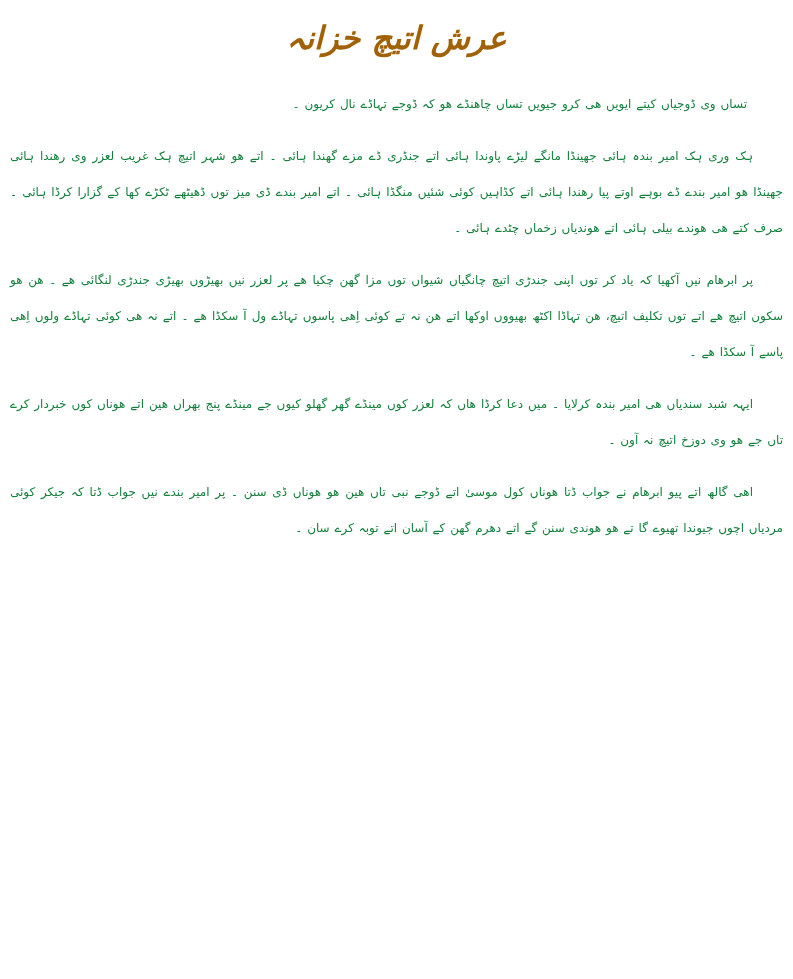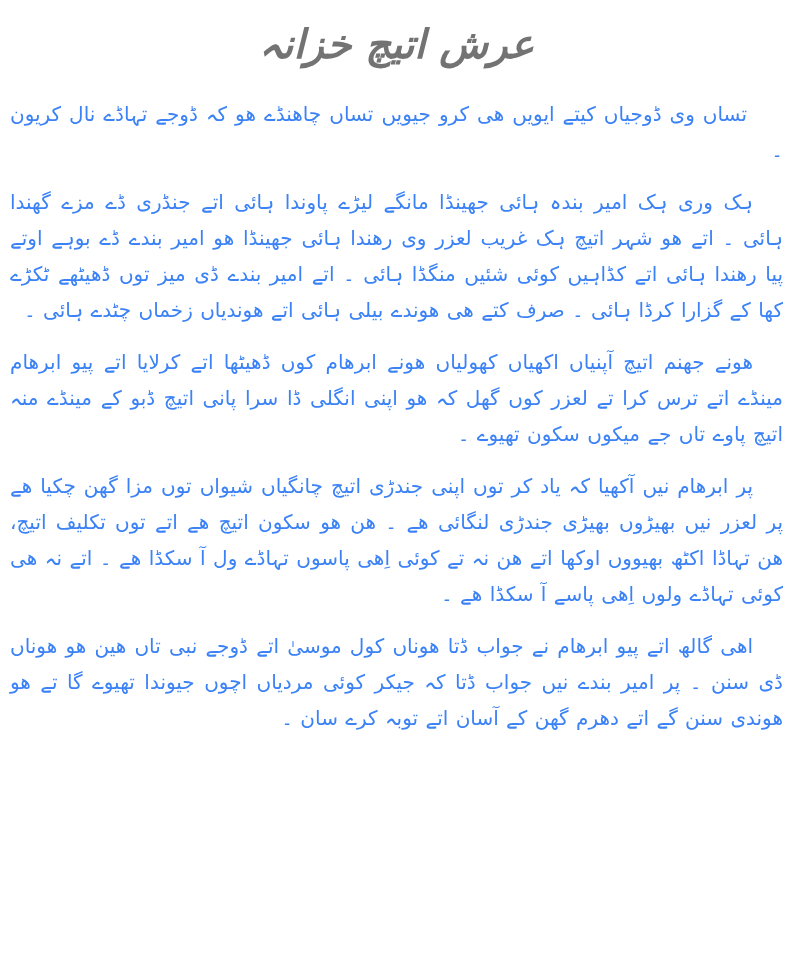--- a/index.html
+++ b/index.html
@@ -16,49 +16,49 @@
     color: #000000;
     direction: rtl;
     overflow: hidden;
     font-family: "DejaVu Sans", sans-serif;
     box-sizing: border-box;
     padding: 10px 10px 0 10px;
   }
   .doc-title {
     margin: 8px 0 26px 0;
     text-align: center;
-    font-size: 40px;
+    font-size: 32px;
     font-weight: 700;
     font-style: italic;
     letter-spacing: 1px;
     line-height: 1.3;
-    color: #737373;
+    color: #a16207;
     font-family: "DejaVu Sans", sans-serif;
   }
   .doc-body p {
     margin: 16px 0 11px 0;
-    font-size: 20px;
+    font-size: 12px;
     line-height: 36px;
     text-align: justify;
     text-justify: inter-word;
     text-indent: 30px; 
     word-spacing: 1px;
-    color: #3b82f6;
+    color: #15803d;
   }
   .doc-body p:first-child {
     text-indent: 36px;
   }
 </style>
 </head>
 <body>
 
 <div class="page">
   <h1 class="doc-title">عرش اتیچ خزانہ</h1>
 
   <div class="doc-body">
     <p>تساں وی ڈوجیاں کیتے ایویں ھی کرو جیویں تساں چاھنڈے ھو کہ ڈوجے تہاڈے نال کریون ۔</p>
     <p>ہک وری ہک امیر بندہ ہائی جھینڈا مانگے لیڑے پاوندا ہائی اتے جنڈری ڈے مزے گھندا ہائی ۔ اتے ھو شہر اتیچ ہک غریب لعزر وی رھندا ہائی جھینڈا ھو امیر بندے ڈے بوہے اوتے پیا رھندا ہائی اتے کڈاہیں کوئی شئیں منگڈا ہائی ۔ اتے امیر بندے ڈی میز توں ڈھیٹھے ٹکڑے کھا کے گزارا کرڈا ہائی ۔ صرف کتے ھی ھوندے بیلی ہائی اتے ھوندیاں زخماں چٹدے ہائی ۔</p>
-    <p>ھونے جھنم اتیچ آپنیاں اکھیاں کھولیاں ھونے ابرھام کوں ڈھیٹھا اتے کرلایا اتے پیو ابرھام مینڈے اتے ترس کرا تے لعزر کوں گھل کہ ھو اپنی انگلی ڈا سرا پانی اتیچ ڈبو کے مینڈے منہ اتیچ پاوے تاں جے میکوں سکون تھیوے ۔</p>
     <p>پر ابرھام نیں آکھیا کہ یاد کر توں اپنی جندڑی اتیچ چانگیاں شیواں توں مزا گھن چکیا ھے پر لعزر نیں بھیڑوں بھیڑی جندڑی لنگائی ھے ۔ ھن ھو سکون اتیچ ھے اتے توں تکلیف اتیچ، ھن تہاڈا اکٹھ بھیووں اوکھا اتے ھن نہ تے کوئی اِھی پاسوں تہاڈے ول آ سکڈا ھے ۔ اتے نہ ھی کوئی تہاڈے ولوں اِھی پاسے آ سکڈا ھے ۔</p>
+    <p>ایہہ شبد سندیاں ھی امیر بندہ کرلایا ۔ میں دعا کرڈا ھاں کہ لعزر کوں مینڈے گھر گھلو کیوں جے مینڈے پنج بھراں ھین اتے ھوناں کوں خبردار کرے تاں جے ھو وی دوزخ اتیچ نہ آون ۔</p>
     <p>اھی گالھ اتے پیو ابرھام نے جواب ڈتا ھوناں کول موسیٰ اتے ڈوجے نبی تاں ھین ھو ھوناں ڈی سنن ۔ پر امیر بندے نیں جواب ڈتا کہ جیکر کوئی مردیاں اچوں جیوندا تھیوے گا تے ھو ھوندی سنن گے اتے دھرم گھن کے آسان اتے توبہ کرے سان ۔</p>
 
   </div>
 </div>
 
 </body></html>

